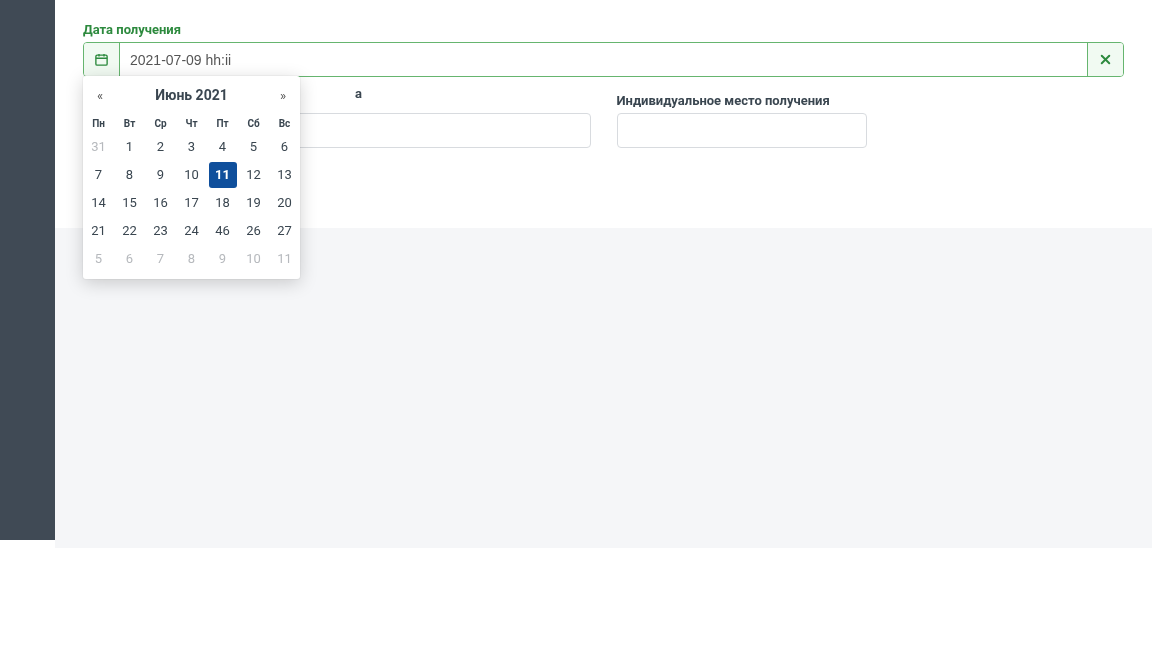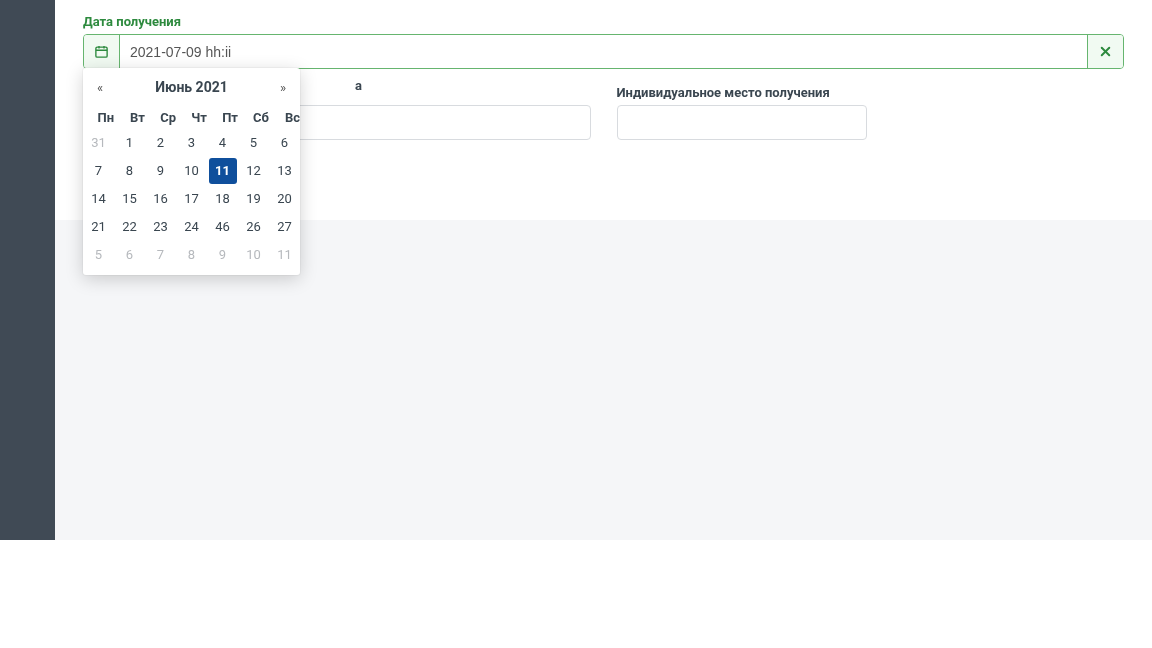--- a/index.html
+++ b/index.html
@@ -13,21 +13,21 @@
     .sidebar {
       position: absolute;
       left: 0; top: 0;
       width: 55px;
       height: 540px;
       background: #404a55;
     }
     .main {
       position: absolute;
       left: 55px;
-      top: 0;
+      top: 8px;
       right: 0;
       height: 540px;
       background: #0ea5e9;
     }
     .form-area {
       padding: 14px 28px 0 28px;
       background: #fff;
       position: relative;
       height: 220px;
     }
@@ -151,25 +151,25 @@
       color: #3a4650;
       font-size: 14px;
       cursor: pointer;
     }
     .dp-grid {
       width: 100%;
       border-collapse: collapse;
     }
     .dp-grid th {
       font-weight: 700;
-      font-size: 13px;
+      font-size: 10px;
       color: #3a4650;
       padding: 4px 0;
       width: 31px;
-      text-align: right;
+      text-align: center;
     }
     .dp-grid td {
       text-align: center;
       font-size: 13px;
       color: #3a4650;
       padding: 0;
     }
     .dp-cell {
       width: 28px;
       height: 26px;

